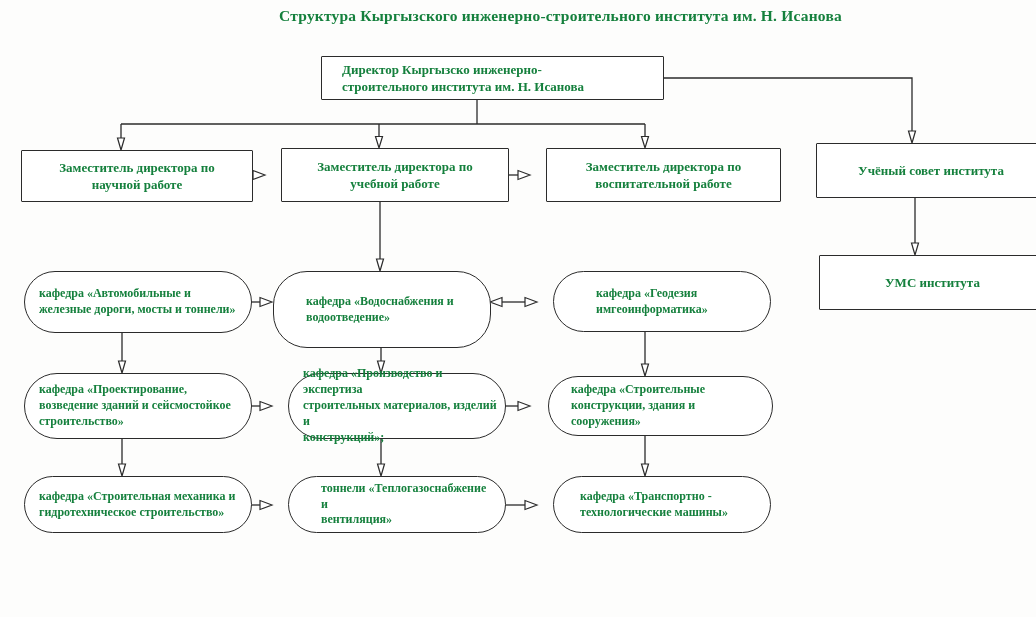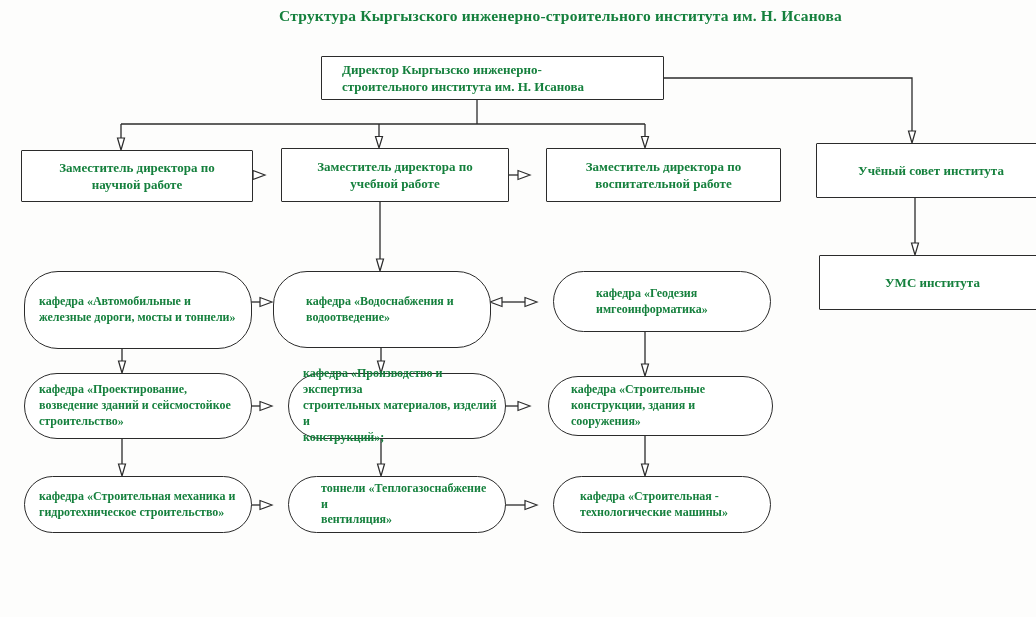--- a/index.html
+++ b/index.html
@@ -134,21 +134,21 @@
   <div class="box rect center f13" style="left:265px; top:148px; width:228px; height:54px; padding:0 8px;">Заместитель директора по
 учебной работе</div>
 
   <div class="box rect center f13" style="left:530px; top:148px; width:235px; height:54px; padding:0 8px;">Заместитель директора по
 воспитательной работе</div>
 
   <div class="box rect center f13" style="left:800px; top:143px; width:230px; height:55px; padding:0 8px;">Учёный совет института</div>
 
   <div class="box rect center f13" style="left:803px; top:255px; width:227px; height:55px; padding:0 8px;">УМС института</div>
 
-  <div class="box round" style="left:8px; top:271px; width:228px; height:78px; padding-left:14px; padding-right:10px;">кафедра «Автомобильные и
+  <div class="box round" style="left:8px; top:271px; width:228px; height:62px; padding-left:14px; padding-right:10px;">кафедра «Автомобильные и
 железные дороги, мосты и тоннели»</div>
 
   <div class="box round" style="left:257px; top:271px; width:218px; height:77px; padding-left:32px; padding-right:10px;">кафедра «Водоснабжения и
 водоотведение»</div>
 
   <div class="box round" style="left:537px; top:271px; width:218px; height:61px; padding-left:42px; padding-right:10px;">кафедра «Геодезия
 имгеоинформатика»</div>
 
   <div class="box round" style="left:8px; top:373px; width:228px; height:66px; padding-left:14px; padding-right:8px;">кафедра «Проектирование,
 возведение зданий и сейсмостойкое
@@ -160,16 +160,16 @@
 
   <div class="box round" style="left:532px; top:376px; width:225px; height:60px; padding-left:22px; padding-right:8px;">кафедра «Строительные
 конструкции, здания и сооружения»</div>
 
   <div class="box round" style="left:8px; top:476px; width:228px; height:57px; padding-left:14px; padding-right:8px;">кафедра «Строительная механика и
 гидротехническое строительство»</div>
 
   <div class="box round" style="left:272px; top:476px; width:218px; height:57px; padding-left:32px; padding-right:10px;">тоннели «Теплогазоснабжение и
 вентиляция»</div>
 
-  <div class="box round" style="left:537px; top:476px; width:218px; height:57px; padding-left:26px; padding-right:10px;">кафедра «Строительная -
+  <div class="box round" style="left:537px; top:476px; width:218px; height:57px; padding-left:26px; padding-right:10px;">кафедра «Транспортно -
 технологические машины»</div>
 
 </div>
 
 </body></html>

